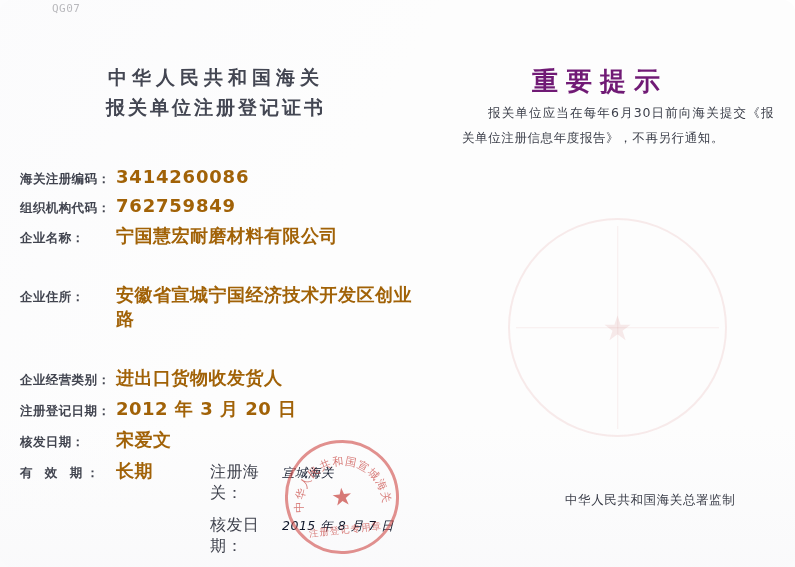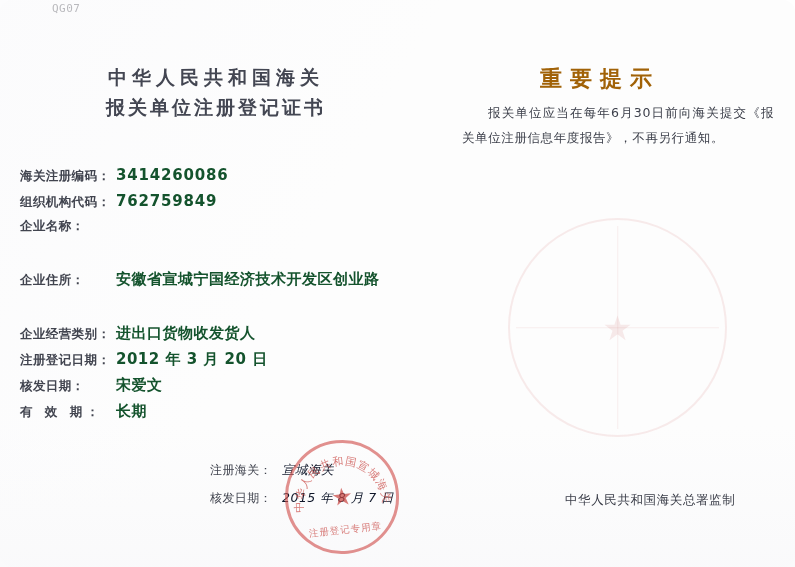--- a/index.html
+++ b/index.html
@@ -88,22 +88,22 @@
     flex: 0 0 96px;
     font-size: 12.5px;
     color: #41444f;
     letter-spacing: 0.4px;
     font-family: "DejaVu Sans", "Liberation Sans", sans-serif;
   }
   .field-label.spaced {
     letter-spacing: 4px;
   }
   .field-value {
-    font-size: 15px;
-    color: #14532d;
+    font-size: 18px;
+    color: #a16207;
     letter-spacing: 0.5px;
   }
   .field-value.num {
     font-family: "DejaVu Sans", "Liberation Sans", sans-serif;
     letter-spacing: 0.8px;
   }
 
   
   .issue-block {
     position: absolute;
@@ -112,21 +112,21 @@
     width: 230px;
   }
   .issue-row {
     display: flex;
     align-items: baseline;
     margin-bottom: 11px;
   }
   .issue-label {
     width: 72px;
     flex: 0 0 72px;
-    font-size: 12px;
+    font-size: 16px;
     color: #41444f;
     letter-spacing: 0.4px;
     font-family: Liberation Serif, serif;
   }
   .issue-value {
     font-size: 12.5px;
     color: #0f172a;
     letter-spacing: 0.5px;
     font-style: italic;
   }
@@ -139,24 +139,24 @@
     width: 365px;
     height: 567px;
   }
   .notice-title {
     position: absolute;
     left: 0;
     top: 64px;
     width: 340px;
     text-align: center;
     font-family: Liberation Sans, sans-serif;
-    font-size: 22px;
+    font-size: 26px;
     font-weight: 600;
     letter-spacing: 8px;
-    color: #a16207;
+    color: #701a75;
   }
   .notice-body {
     position: absolute;
     left: 32px;
     top: 100px;
     width: 312px;
     font-size: 12.5px;
     line-height: 25px;
     color: #3d404b;
     letter-spacing: 0.6px;
@@ -280,20 +280,21 @@
       <div class="field-row">
         <div class="field-label">海关注册编码：</div>
         <div class="field-value num">3414260086</div>
       </div>
       <div class="field-row">
         <div class="field-label">组织机构代码：</div>
         <div class="field-value num">762759849</div>
       </div>
       <div class="field-row">
         <div class="field-label">企业名称：</div>
+        <div class="field-value">宁国慧宏耐磨材料有限公司</div>
       </div>
       <div class="field-row gap-lg">
         <div class="field-label">企业住所：</div>
         <div class="field-value">安徽省宣城宁国经济技术开发区创业路</div>
       </div>
       <div class="field-row gap-lg">
         <div class="field-label">企业经营类别：</div>
         <div class="field-value">进出口货物收发货人</div>
       </div>
       <div class="field-row">

